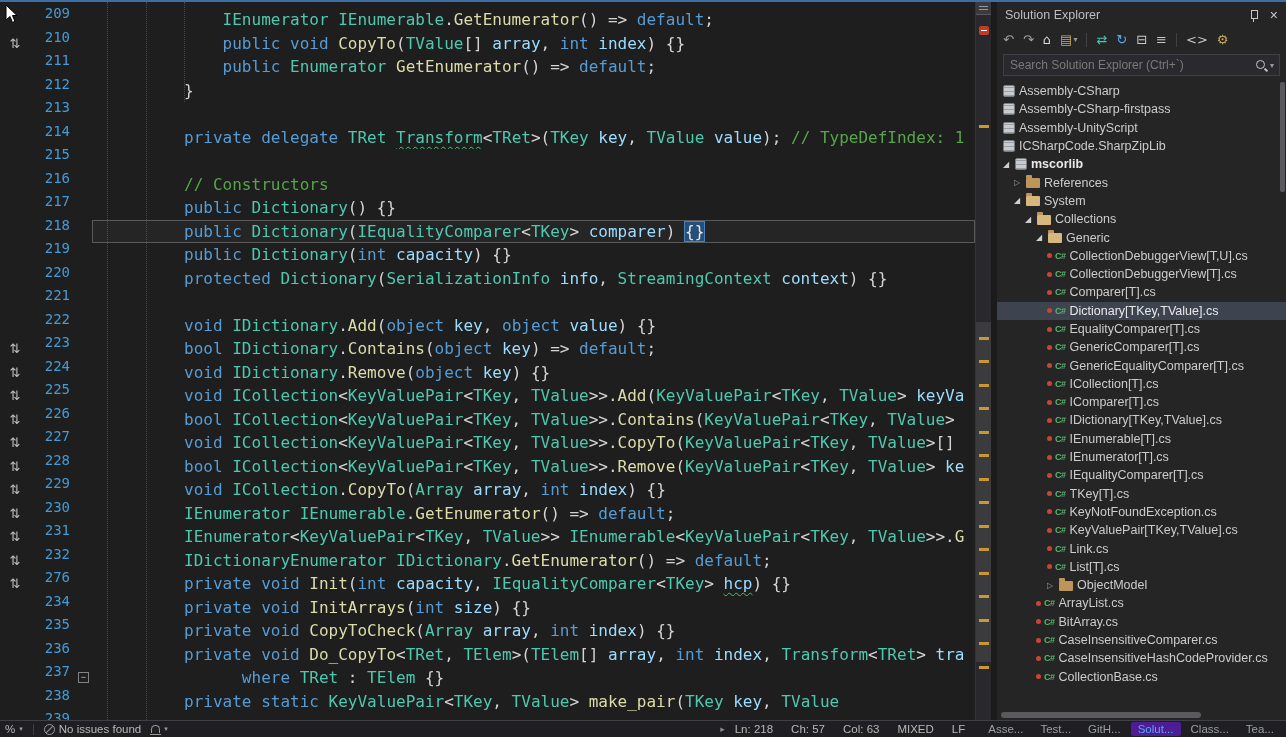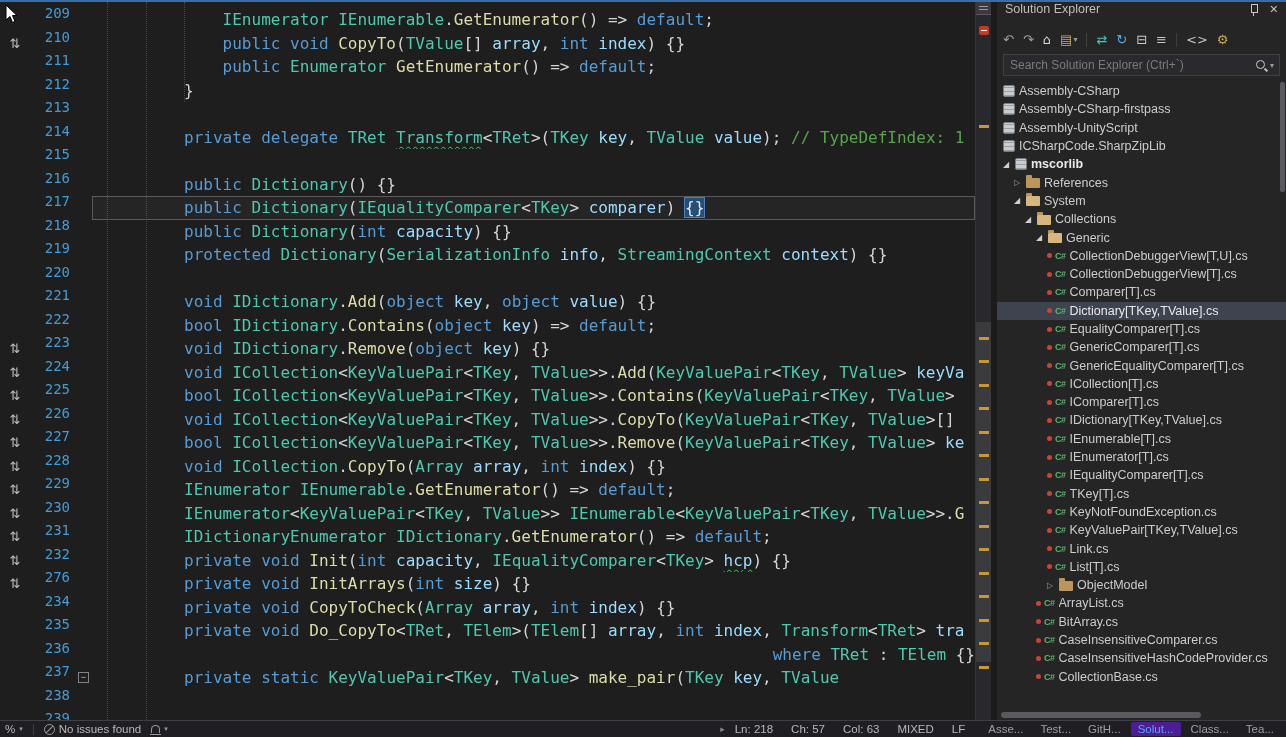--- a/index.html
+++ b/index.html
@@ -33,21 +33,21 @@
   .vscroll{width:16px;background:#29292D;border-left:1px solid #333338;position:relative}
   .split-handle{height:13px;background:#3A3A3E;border-bottom:1px solid #58585E;position:relative;cursor:row-resize}
   .split-handle::after{content:"";position:absolute;left:3px;right:3px;top:4px;height:1px;background:#9A9A9A;box-shadow:0 3px 0 #9A9A9A}
   .err-mark{position:absolute;top:24px;left:3px;width:10px;height:9px;background:#C23B22;border-radius:2px}
   .err-mark::after{content:"";position:absolute;left:2px;right:2px;top:4px;height:1px;background:#fff}
   .sb-thumb{position:absolute;left:0;right:0;top:320px;height:340px;background:rgba(121,121,121,0.22)}
   .sb-mark{position:absolute;left:3px;width:10px;height:3px;background:#C79834;z-index:2}
 
   
   .panel{width:295px;background:#252526;border-left:6px solid #1B1B1C;display:flex;flex-direction:column;position:relative;color:#CCCCCC}
-  .se-title{height:26px;display:flex;align-items:flex-start;padding:0 8px;font-size:12.5px;color:#BEBEBE}
+  .se-title{height:26px;display:flex;align-items:center;padding:0 8px;font-size:12.5px;color:#BEBEBE}
   .se-title-text{flex:1}
   .ico-pin{position:relative;width:12px;height:15px;margin-right:10px;cursor:pointer}
   .ico-pin::before{content:"";position:absolute;top:2px;left:3px;width:5px;height:7px;border:1px solid #C8C8C8}
   .ico-pin::after{content:"";position:absolute;top:10px;left:5px;width:1px;height:4px;background:#C8C8C8}
   .ico-close{font-size:14px;color:#C8C8C8;cursor:pointer;line-height:14px}
   .se-toolbar{height:24px;display:flex;align-items:center;padding:0 6px;gap:9px;font-family:"DejaVu Sans",sans-serif}
   .tb-btn{font-size:13px;color:#C8C8C8;cursor:pointer;display:inline-flex;align-items:center;line-height:16px}
   .tb-caret{font-size:8px;color:#9A9A9A;margin-left:1px}
   .tb-sep{width:1px;height:14px;background:#3F3F46}
   .se-search{height:22px;margin:2px 6px 4px 6px;background:#2A2A2E;border:1px solid #3F3F46;position:relative;display:flex;align-items:center}
@@ -179,41 +179,42 @@
       <div class="guide g2"></div>
       <div class="guide g3"></div>
       <div id="code-lines">
           <div class="code-line" style="padding-left: calc(12ch + 15px);"><span class="tk-t">IEnumerator</span><span class="tk-d"> </span><span class="tk-t">IEnumerable</span><span class="tk-d">.</span><span class="tk-m">GetEnumerator</span><span class="tk-d">() =&gt; </span><span class="tk-k">default</span><span class="tk-d">;</span></div>
           <div class="code-line" style="padding-left: calc(12ch + 15px);"><span class="tk-k">public</span><span class="tk-d"> </span><span class="tk-k">void</span><span class="tk-d"> </span><span class="tk-m">CopyTo</span><span class="tk-d">(</span><span class="tk-t">TValue</span><span class="tk-d">[] </span><span class="tk-p">array</span><span class="tk-d">, </span><span class="tk-k">int</span><span class="tk-d"> </span><span class="tk-p">index</span><span class="tk-d">) {}</span></div>
           <div class="code-line" style="padding-left: calc(12ch + 15px);"><span class="tk-k">public</span><span class="tk-d"> </span><span class="tk-t">Enumerator</span><span class="tk-d"> </span><span class="tk-m">GetEnumerator</span><span class="tk-d">() =&gt; </span><span class="tk-k">default</span><span class="tk-d">;</span></div>
           <div class="code-line" style="padding-left: calc(8ch + 15px);"><span class="tk-d">}</span></div>
           <div class="code-line" style="padding-left: calc(0ch + 15px);"></div>
           <div class="code-line" style="padding-left: calc(8ch + 15px);"><span class="tk-k">private</span><span class="tk-d"> </span><span class="tk-k">delegate</span><span class="tk-d"> </span><span class="tk-t">TRet</span><span class="tk-d"> </span><span class="tk-t sq">Transform</span><span class="tk-d">&lt;</span><span class="tk-t">TRet</span><span class="tk-d">&gt;(</span><span class="tk-t">TKey</span><span class="tk-d"> </span><span class="tk-p">key</span><span class="tk-d">, </span><span class="tk-t">TValue</span><span class="tk-d"> </span><span class="tk-p">value</span><span class="tk-d">); </span><span class="tk-c">// TypeDefIndex: 1</span></div>
           <div class="code-line" style="padding-left: calc(0ch + 15px);"></div>
+          <div class="code-line" style="padding-left: calc(8ch + 15px);"><span class="tk-c">// Constructors</span></div>
           <div class="code-line" style="padding-left: calc(8ch + 15px);"><span class="tk-k">public</span><span class="tk-d"> </span><span class="tk-t">Dictionary</span><span class="tk-d">() {}</span></div>
           <div class="code-line cur" style="padding-left: calc(8ch + 15px);"><span class="tk-k">public</span><span class="tk-d"> </span><span class="tk-t">Dictionary</span><span class="tk-d">(</span><span class="tk-t">IEqualityComparer</span><span class="tk-d">&lt;</span><span class="tk-t">TKey</span><span class="tk-d">&gt; </span><span class="tk-p">comparer</span><span class="tk-d">) </span><span class="tk-sel">{}</span></div>
           <div class="code-line" style="padding-left: calc(8ch + 15px);"><span class="tk-k">public</span><span class="tk-d"> </span><span class="tk-t">Dictionary</span><span class="tk-d">(</span><span class="tk-k">int</span><span class="tk-d"> </span><span class="tk-p">capacity</span><span class="tk-d">) {}</span></div>
           <div class="code-line" style="padding-left: calc(8ch + 15px);"><span class="tk-k">protected</span><span class="tk-d"> </span><span class="tk-t">Dictionary</span><span class="tk-d">(</span><span class="tk-t">SerializationInfo</span><span class="tk-d"> </span><span class="tk-p">info</span><span class="tk-d">, </span><span class="tk-t">StreamingContext</span><span class="tk-d"> </span><span class="tk-p">context</span><span class="tk-d">) {}</span></div>
           <div class="code-line" style="padding-left: calc(0ch + 15px);"></div>
           <div class="code-line" style="padding-left: calc(8ch + 15px);"><span class="tk-k">void</span><span class="tk-d"> </span><span class="tk-t">IDictionary</span><span class="tk-d">.</span><span class="tk-m">Add</span><span class="tk-d">(</span><span class="tk-k">object</span><span class="tk-d"> </span><span class="tk-p">key</span><span class="tk-d">, </span><span class="tk-k">object</span><span class="tk-d"> </span><span class="tk-p">value</span><span class="tk-d">) {}</span></div>
           <div class="code-line" style="padding-left: calc(8ch + 15px);"><span class="tk-k">bool</span><span class="tk-d"> </span><span class="tk-t">IDictionary</span><span class="tk-d">.</span><span class="tk-m">Contains</span><span class="tk-d">(</span><span class="tk-k">object</span><span class="tk-d"> </span><span class="tk-p">key</span><span class="tk-d">) =&gt; </span><span class="tk-k">default</span><span class="tk-d">;</span></div>
           <div class="code-line" style="padding-left: calc(8ch + 15px);"><span class="tk-k">void</span><span class="tk-d"> </span><span class="tk-t">IDictionary</span><span class="tk-d">.</span><span class="tk-m">Remove</span><span class="tk-d">(</span><span class="tk-k">object</span><span class="tk-d"> </span><span class="tk-p">key</span><span class="tk-d">) {}</span></div>
           <div class="code-line" style="padding-left: calc(8ch + 15px);"><span class="tk-k">void</span><span class="tk-d"> </span><span class="tk-t">ICollection</span><span class="tk-d">&lt;</span><span class="tk-t">KeyValuePair</span><span class="tk-d">&lt;</span><span class="tk-t">TKey</span><span class="tk-d">, </span><span class="tk-t">TValue</span><span class="tk-d">&gt;&gt;.</span><span class="tk-m">Add</span><span class="tk-d">(</span><span class="tk-t">KeyValuePair</span><span class="tk-d">&lt;</span><span class="tk-t">TKey</span><span class="tk-d">, </span><span class="tk-t">TValue</span><span class="tk-d">&gt; </span><span class="tk-p">keyVa</span></div>
           <div class="code-line" style="padding-left: calc(8ch + 15px);"><span class="tk-k">bool</span><span class="tk-d"> </span><span class="tk-t">ICollection</span><span class="tk-d">&lt;</span><span class="tk-t">KeyValuePair</span><span class="tk-d">&lt;</span><span class="tk-t">TKey</span><span class="tk-d">, </span><span class="tk-t">TValue</span><span class="tk-d">&gt;&gt;.</span><span class="tk-m">Contains</span><span class="tk-d">(</span><span class="tk-t">KeyValuePair</span><span class="tk-d">&lt;</span><span class="tk-t">TKey</span><span class="tk-d">, </span><span class="tk-t">TValue</span><span class="tk-d">&gt;</span></div>
           <div class="code-line" style="padding-left: calc(8ch + 15px);"><span class="tk-k">void</span><span class="tk-d"> </span><span class="tk-t">ICollection</span><span class="tk-d">&lt;</span><span class="tk-t">KeyValuePair</span><span class="tk-d">&lt;</span><span class="tk-t">TKey</span><span class="tk-d">, </span><span class="tk-t">TValue</span><span class="tk-d">&gt;&gt;.</span><span class="tk-m">CopyTo</span><span class="tk-d">(</span><span class="tk-t">KeyValuePair</span><span class="tk-d">&lt;</span><span class="tk-t">TKey</span><span class="tk-d">, </span><span class="tk-t">TValue</span><span class="tk-d">&gt;[]</span></div>
           <div class="code-line" style="padding-left: calc(8ch + 15px);"><span class="tk-k">bool</span><span class="tk-d"> </span><span class="tk-t">ICollection</span><span class="tk-d">&lt;</span><span class="tk-t">KeyValuePair</span><span class="tk-d">&lt;</span><span class="tk-t">TKey</span><span class="tk-d">, </span><span class="tk-t">TValue</span><span class="tk-d">&gt;&gt;.</span><span class="tk-m">Remove</span><span class="tk-d">(</span><span class="tk-t">KeyValuePair</span><span class="tk-d">&lt;</span><span class="tk-t">TKey</span><span class="tk-d">, </span><span class="tk-t">TValue</span><span class="tk-d">&gt; </span><span class="tk-p">ke</span></div>
           <div class="code-line" style="padding-left: calc(8ch + 15px);"><span class="tk-k">void</span><span class="tk-d"> </span><span class="tk-t">ICollection</span><span class="tk-d">.</span><span class="tk-m">CopyTo</span><span class="tk-d">(</span><span class="tk-t">Array</span><span class="tk-d"> </span><span class="tk-p">array</span><span class="tk-d">, </span><span class="tk-k">int</span><span class="tk-d"> </span><span class="tk-p">index</span><span class="tk-d">) {}</span></div>
           <div class="code-line" style="padding-left: calc(8ch + 15px);"><span class="tk-t">IEnumerator</span><span class="tk-d"> </span><span class="tk-t">IEnumerable</span><span class="tk-d">.</span><span class="tk-m">GetEnumerator</span><span class="tk-d">() =&gt; </span><span class="tk-k">default</span><span class="tk-d">;</span></div>
           <div class="code-line" style="padding-left: calc(8ch + 15px);"><span class="tk-t">IEnumerator</span><span class="tk-d">&lt;</span><span class="tk-t">KeyValuePair</span><span class="tk-d">&lt;</span><span class="tk-t">TKey</span><span class="tk-d">, </span><span class="tk-t">TValue</span><span class="tk-d">&gt;&gt; </span><span class="tk-t">IEnumerable</span><span class="tk-d">&lt;</span><span class="tk-t">KeyValuePair</span><span class="tk-d">&lt;</span><span class="tk-t">TKey</span><span class="tk-d">, </span><span class="tk-t">TValue</span><span class="tk-d">&gt;&gt;.</span><span class="tk-m">G</span></div>
           <div class="code-line" style="padding-left: calc(8ch + 15px);"><span class="tk-t">IDictionaryEnumerator</span><span class="tk-d"> </span><span class="tk-t">IDictionary</span><span class="tk-d">.</span><span class="tk-m">GetEnumerator</span><span class="tk-d">() =&gt; </span><span class="tk-k">default</span><span class="tk-d">;</span></div>
           <div class="code-line" style="padding-left: calc(8ch + 15px);"><span class="tk-k">private</span><span class="tk-d"> </span><span class="tk-k">void</span><span class="tk-d"> </span><span class="tk-m">Init</span><span class="tk-d">(</span><span class="tk-k">int</span><span class="tk-d"> </span><span class="tk-p">capacity</span><span class="tk-d">, </span><span class="tk-t">IEqualityComparer</span><span class="tk-d">&lt;</span><span class="tk-t">TKey</span><span class="tk-d">&gt; </span><span class="tk-p sq">hcp</span><span class="tk-d">) {}</span></div>
           <div class="code-line" style="padding-left: calc(8ch + 15px);"><span class="tk-k">private</span><span class="tk-d"> </span><span class="tk-k">void</span><span class="tk-d"> </span><span class="tk-m">InitArrays</span><span class="tk-d">(</span><span class="tk-k">int</span><span class="tk-d"> </span><span class="tk-p">size</span><span class="tk-d">) {}</span></div>
           <div class="code-line" style="padding-left: calc(8ch + 15px);"><span class="tk-k">private</span><span class="tk-d"> </span><span class="tk-k">void</span><span class="tk-d"> </span><span class="tk-m">CopyToCheck</span><span class="tk-d">(</span><span class="tk-t">Array</span><span class="tk-d"> </span><span class="tk-p">array</span><span class="tk-d">, </span><span class="tk-k">int</span><span class="tk-d"> </span><span class="tk-p">index</span><span class="tk-d">) {}</span></div>
           <div class="code-line" style="padding-left: calc(8ch + 15px);"><span class="tk-k">private</span><span class="tk-d"> </span><span class="tk-k">void</span><span class="tk-d"> </span><span class="tk-m">Do_CopyTo</span><span class="tk-d">&lt;</span><span class="tk-t">TRet</span><span class="tk-d">, </span><span class="tk-t">TElem</span><span class="tk-d">&gt;(</span><span class="tk-t">TElem</span><span class="tk-d">[] </span><span class="tk-p">array</span><span class="tk-d">, </span><span class="tk-k">int</span><span class="tk-d"> </span><span class="tk-p">index</span><span class="tk-d">, </span><span class="tk-t">Transform</span><span class="tk-d">&lt;</span><span class="tk-t">TRet</span><span class="tk-d">&gt; </span><span class="tk-p">tra</span></div>
-          <div class="code-line" style="padding-left: calc(14ch + 15px); text-align: right;"><span class="tk-k">where</span><span class="tk-d"> </span><span class="tk-t">TRet</span><span class="tk-d"> : </span><span class="tk-t">TElem</span><span class="tk-d"> {}</span></div>
+          <div class="code-line" style="padding-left: calc(14ch + 15px);"><span class="tk-k">where</span><span class="tk-d"> </span><span class="tk-t">TRet</span><span class="tk-d"> : </span><span class="tk-t">TElem</span><span class="tk-d"> {}</span></div>
           <div class="code-line" style="padding-left: calc(8ch + 15px);"><span class="tk-k">private</span><span class="tk-d"> </span><span class="tk-k">static</span><span class="tk-d"> </span><span class="tk-t">KeyValuePair</span><span class="tk-d">&lt;</span><span class="tk-t">TKey</span><span class="tk-d">, </span><span class="tk-t">TValue</span><span class="tk-d">&gt; </span><span class="tk-m">make_pair</span><span class="tk-d">(</span><span class="tk-t">TKey</span><span class="tk-d"> </span><span class="tk-p">key</span><span class="tk-d">, </span><span class="tk-t">TValue</span></div>
         </div>
     </div>
     <div id="editor-vscroll" class="vscroll">
       <div class="split-handle"></div>
       <div class="err-mark"></div>
       <div class="sb-thumb"></div>
     <div class="sb-mark" style="top: 123px;"></div>
         <div class="sb-mark" style="top: 335px;"></div>
         <div class="sb-mark" style="top: 358px;"></div>

